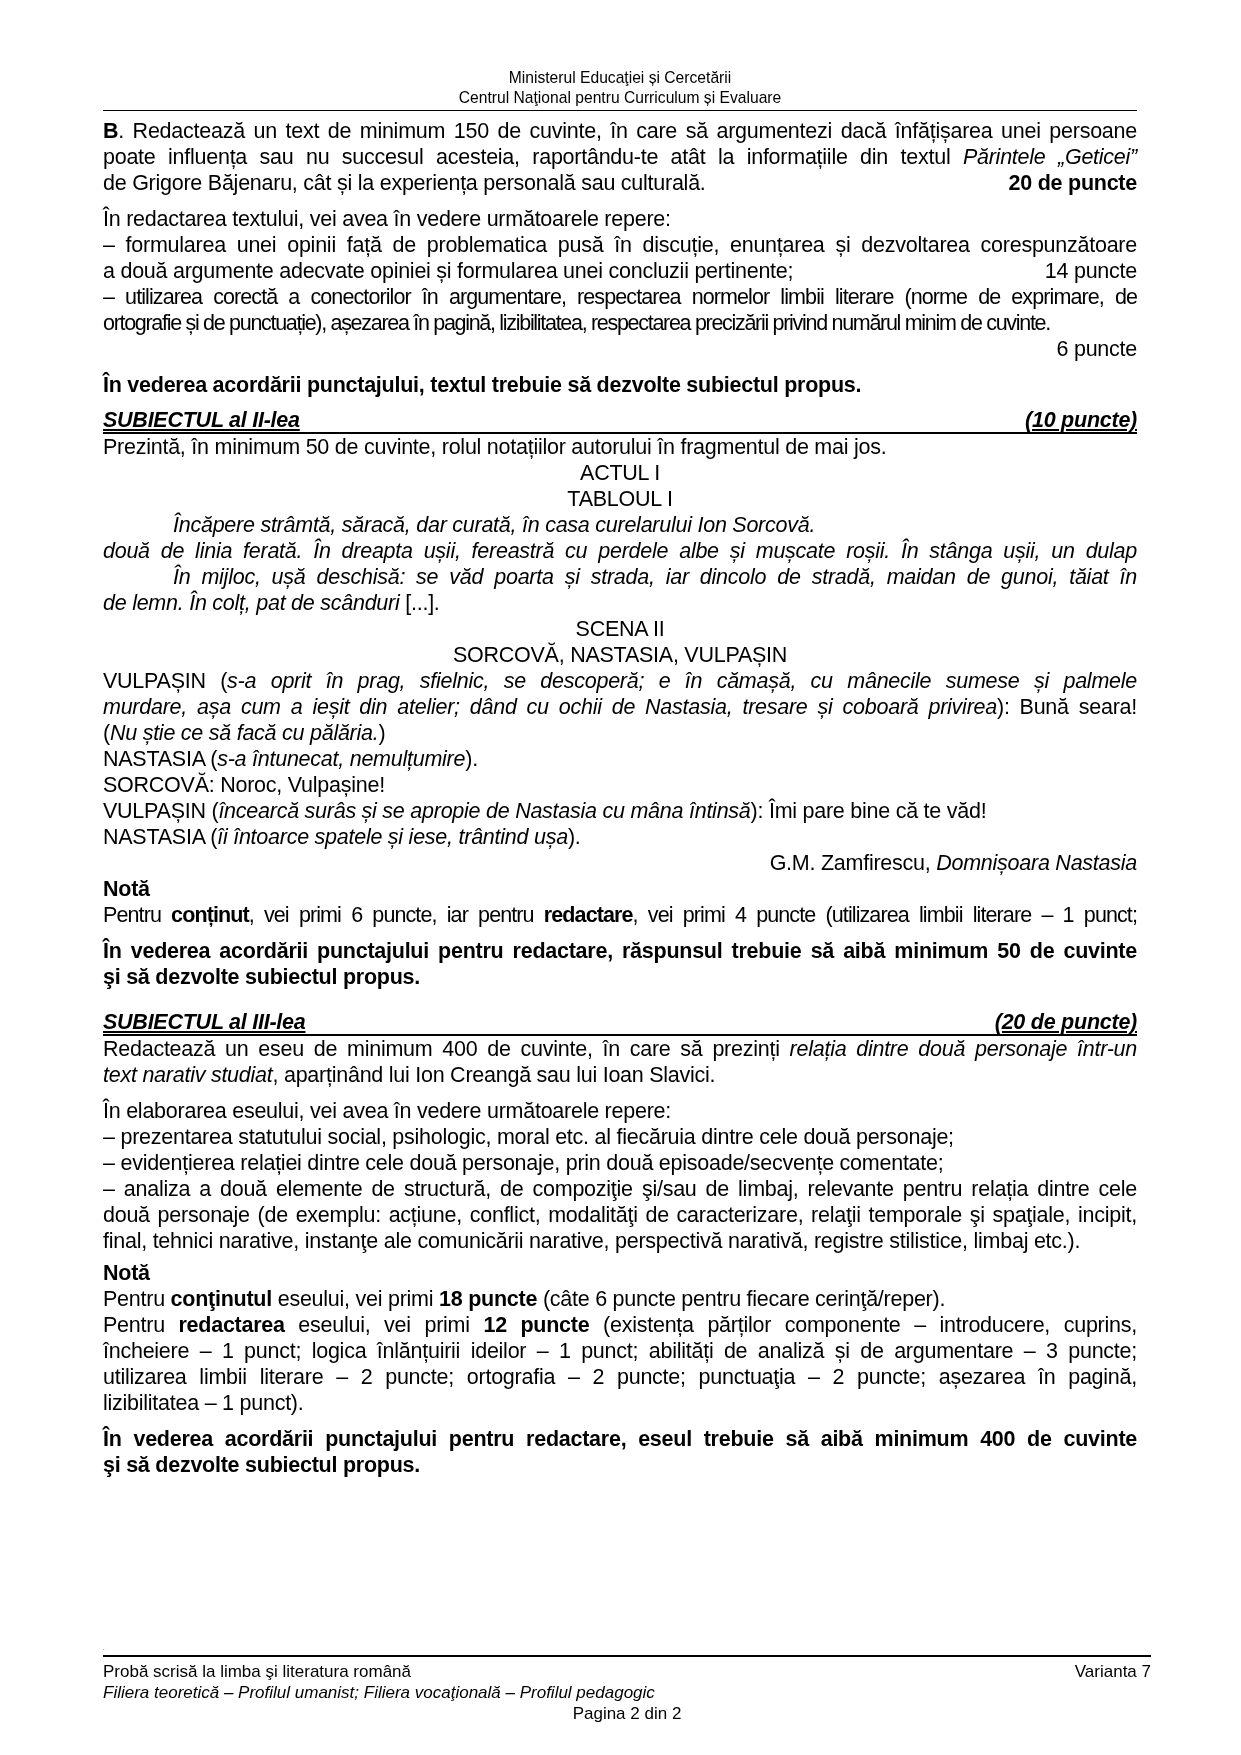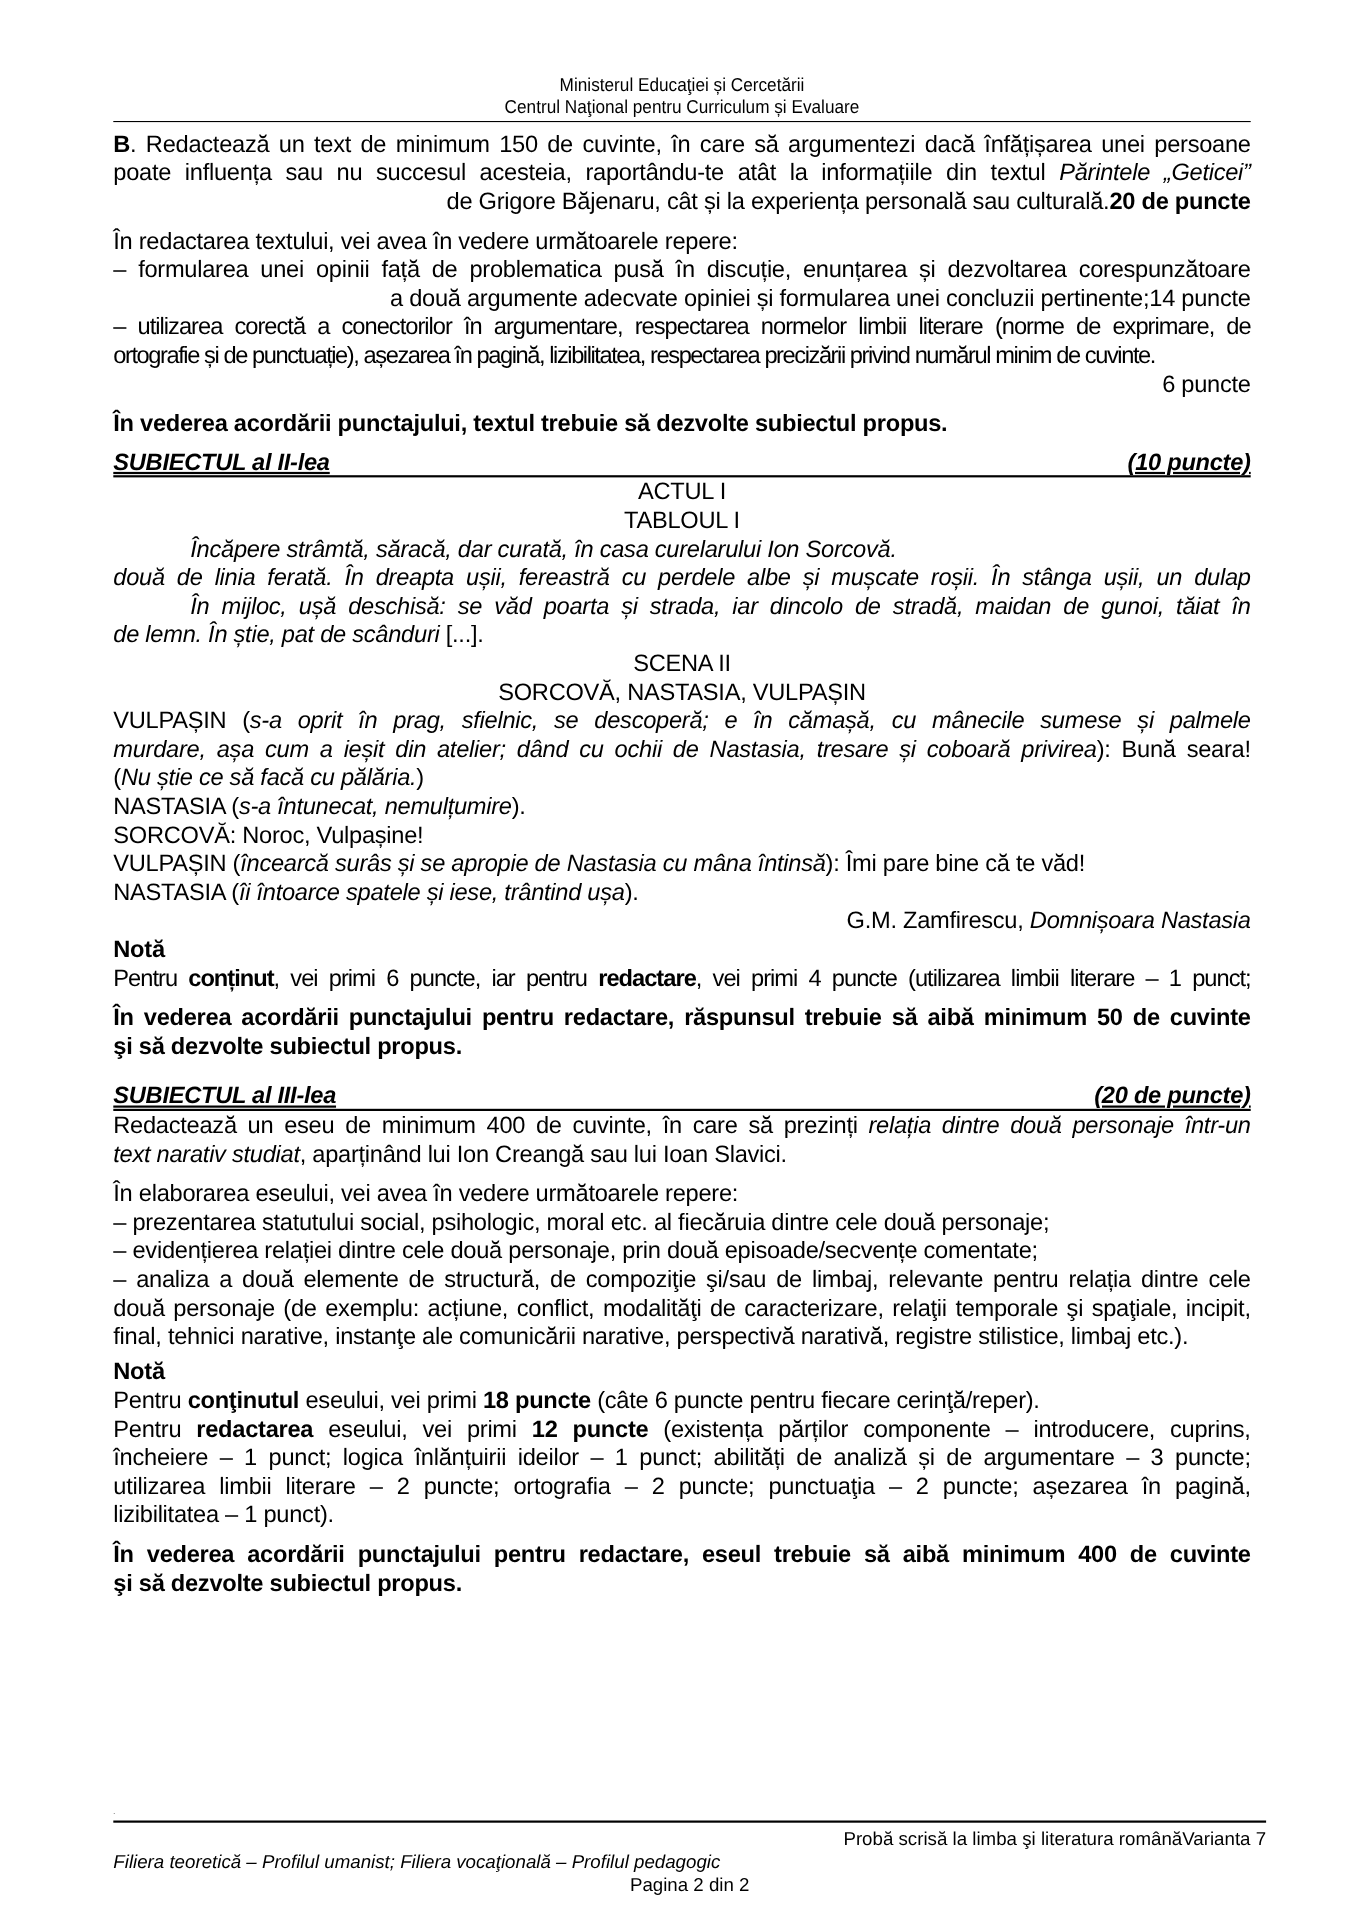--- a/index.html
+++ b/index.html
@@ -3,21 +3,21 @@
 <meta charset="utf-8">
 <style>
   html, body { margin:0; padding:0; background:#ffffff; }
   body { width:1241px; height:1755px; position:relative; overflow:hidden;
          font-family:"Liberation Sans", sans-serif; color:#000; }
   .page { position:absolute; left:103px; top:68px; width:1034px; }
   .hdr { text-align:center; font-size:17px; line-height:20px; transform:scaleX(0.92); }
   .rule { border-top:1.5px solid #000; margin-top:2px; }
   .tx { font-size:21.5px; line-height:26px; letter-spacing:-0.25px; }
   .jl { text-align:justify; text-align-last:justify; }
-  .row { display:flex; justify-content:flex-end; }
+  .row { display:flex; justify-content:space-between; }
   .r { text-align:right; }
   .c { text-align:center; }
   .b { font-weight:bold; }
   .i { font-style:italic; }
   .gap { height:10px; }
   .sgap { height:6px; }
   .subj { display:flex; justify-content:space-between; font-weight:bold;
           border-bottom:2px solid #000; line-height:24px;font-style:italic; }
   .subj span { text-decoration:underline; }
   .ind { text-indent:70px; }
@@ -59,26 +59,27 @@
     <div class="b">În vederea acordării punctajului, textul trebuie să dezvolte subiectul propus.</div>
   </section>
 
   <div class="gap"></div>
 
   <section class="tx">
     <div class="subj">
       <span>SUBIECTUL al II-lea</span>
       <span>(10 puncte)</span>
     </div>
+    <div>Prezintă, în minimum 50 de cuvinte, rolul notațiilor autorului în fragmentul de mai jos.</div>
     <div class="c">ACTUL I</div>
     <div class="c">TABLOUL I</div>
     <div class="i ind">Încăpere strâmtă, săracă, dar curată, în casa curelarului Ion Sorcovă.</div>
     <div class="i jl">două de linia ferată. În dreapta ușii, fereastră cu perdele albe și mușcate roșii. În stânga ușii, un dulap</div>
     <div class="i ind jl">În mijloc, ușă deschisă: se văd poarta și strada, iar dincolo de stradă, maidan de gunoi, tăiat în</div>
-    <div><i>de lemn. În știe, pat de scânduri</i><span> [...].</span></div>
+    <div><i>de lemn. În colț, pat de scânduri</i><span> [...].</span></div>
     <div class="c">SCENA II</div>
     <div class="c">SORCOVĂ, NASTASIA, VULPAȘIN</div>
 
     <div class="jl"><span>VULPAȘIN (</span><i>s-a oprit în prag, sfielnic, se descoperă; e în cămașă, cu mânecile sumese și palmele</i><span></span></div>
     <div class="jl"><span></span><i>murdare, așa cum a ieșit din atelier; dând cu ochii de Nastasia, tresare și coboară privirea</i><span>): Bună seara!</span></div>
     <div><span>(</span><i>Nu știe ce să facă cu pălăria.</i><span>)</span></div>
     <div><span>NASTASIA (</span><i>s-a întunecat, nemulțumire</i><span>).</span></div>
     <div><span>SORCOVĂ: Noroc, Vulpașine!</span><i></i><span></span></div>
     <div><span>VULPAȘIN (</span><i>încearcă surâs și se apropie de Nastasia cu mâna întinsă</i><span>): Îmi pare bine că te văd!</span></div>
     <div><span>NASTASIA (</span><i>îi întoarce spatele și iese, trântind ușa</i><span>).</span></div>

